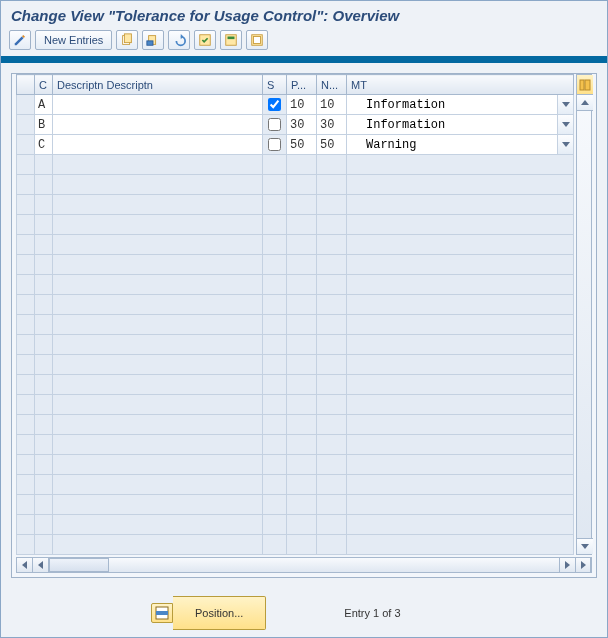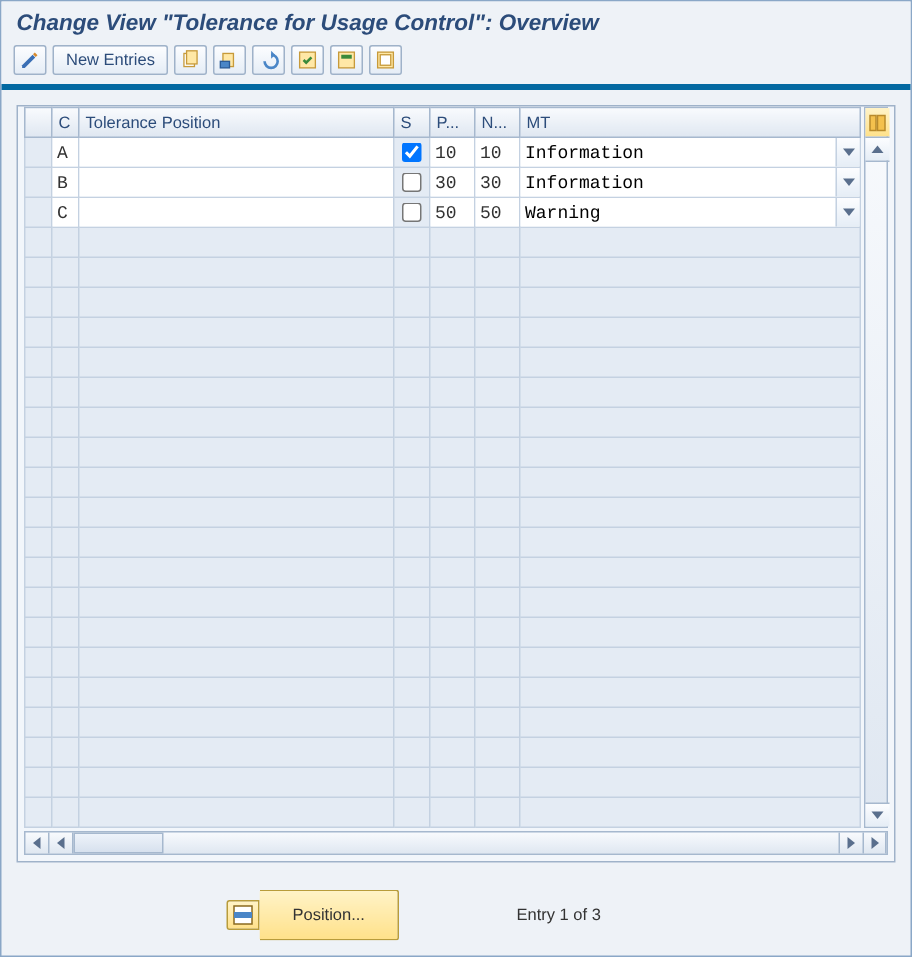--- a/index.html
+++ b/index.html
@@ -22,21 +22,21 @@
     font-size: 15px;
     font-weight: bold;
     font-style: italic;
     color: #2c4c7a;
     background: #eef2f7;
   }
   .toolbar {
     padding: 2px 8px 6px 8px;
     display: flex; align-items: center;
     gap: 4px;
-    border-bottom: 4px solid #0369a1;
+    border-bottom: 7px solid #0369a1;
     background: #eef2f7;
     position: relative;
   }
   .tbtn {
     width: 22px; height: 20px;
     border: 1px solid #9fb2c9;
     background: linear-gradient(#fcfdff,#e5edf6);
     border-radius: 2px;
     display: flex; align-items: center; justify-content: center;
     font-size: 11px;
@@ -111,21 +111,21 @@
     color:#333;
   }
   .cell-check { display:flex; align-items:center; justify-content:center; background:#e4ebf4; height:100%; }
   .cell-check input { margin:0; }
   .cell-dd {
     display:flex; align-items:center; height:100%;
     background:#fff;
   }
   .cell-dd input {
     flex:1; border:none; height:100%; padding:0 3px;
-    font-family:"Courier New",monospace; font-size:12px; background:#fff;
+    font-family:"Courier New",monospace; font-size:12px; background:#fff;margin-left:16px;
   }
   .dd-arrow {
     width:16px; height:100%; border-left:1px solid #c4d1e1;
     background:linear-gradient(#fcfdff,#e5edf6);
     display:flex; align-items:center; justify-content:center;
     cursor:pointer;
   }
   .dd-arrow::after{
     content:""; width:0;height:0;
     border-left:4px solid transparent;
@@ -249,21 +249,21 @@
                 <col style="width:210px">
               <col style="width:24px">
                 <col style="width:30px">
                 <col style="width:30px">
                 <col>
             </colgroup>
             <thead>
               <tr>
                 <th></th>
                 <th>C</th>
-                <th>Tolerance Position</th>
+                <th>Descriptn Descriptn</th>
                 <th>S</th>
                 <th>P...</th>
                 <th>N...</th>
                 <th>MT</th>
               </tr>
             </thead>
             <tbody id="grid-body">
                 <tr>
                   <td class="rowhead"></td>
                   <td><input class="cell-input" value="A" style=""></td>

